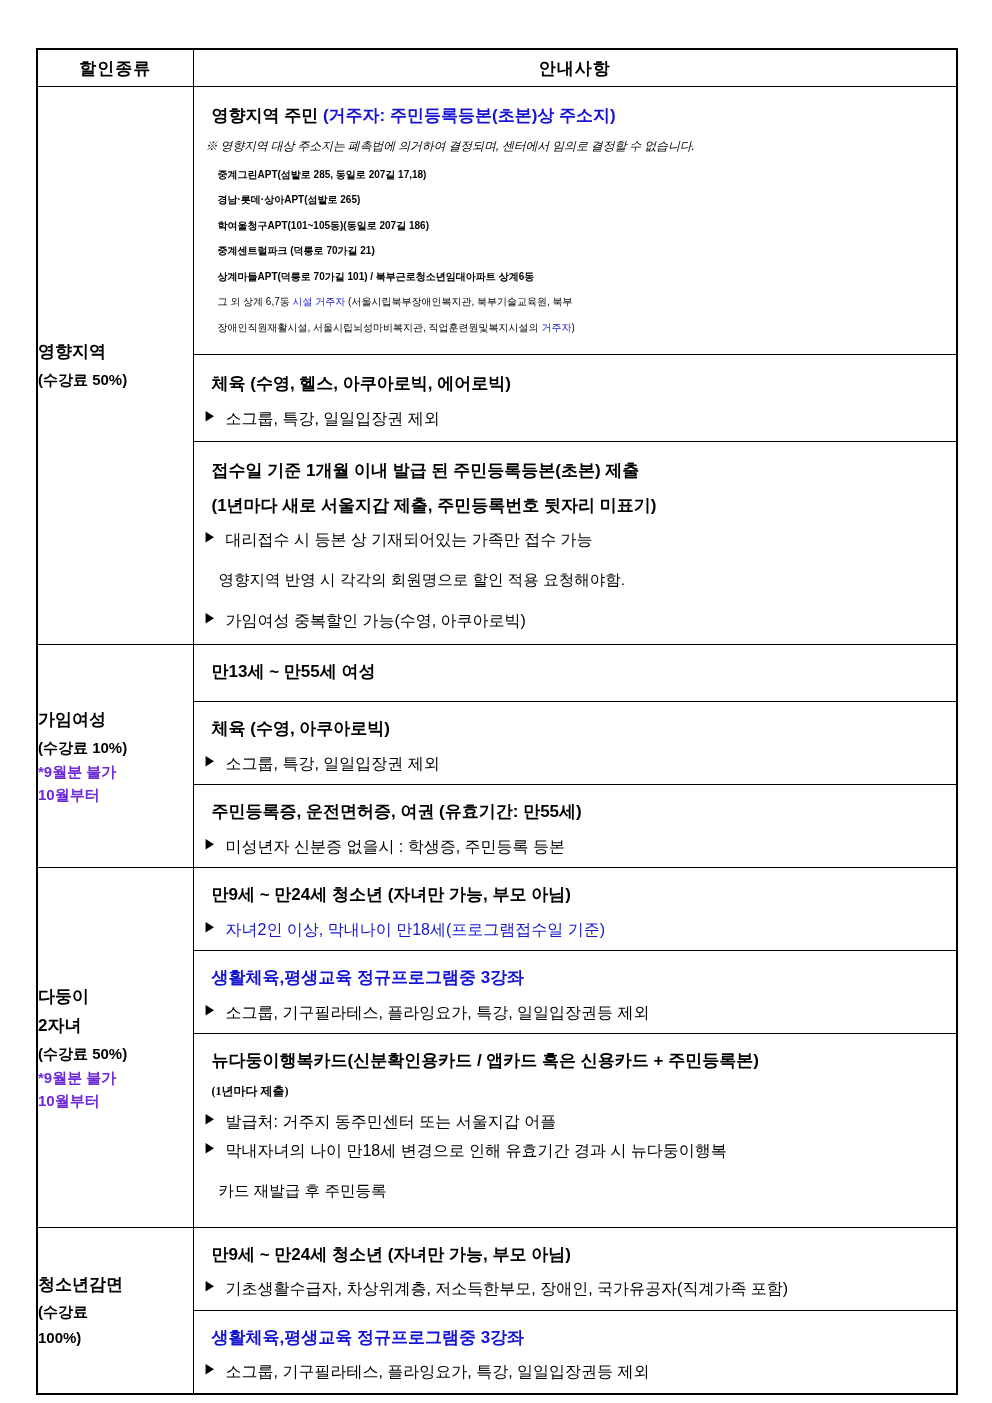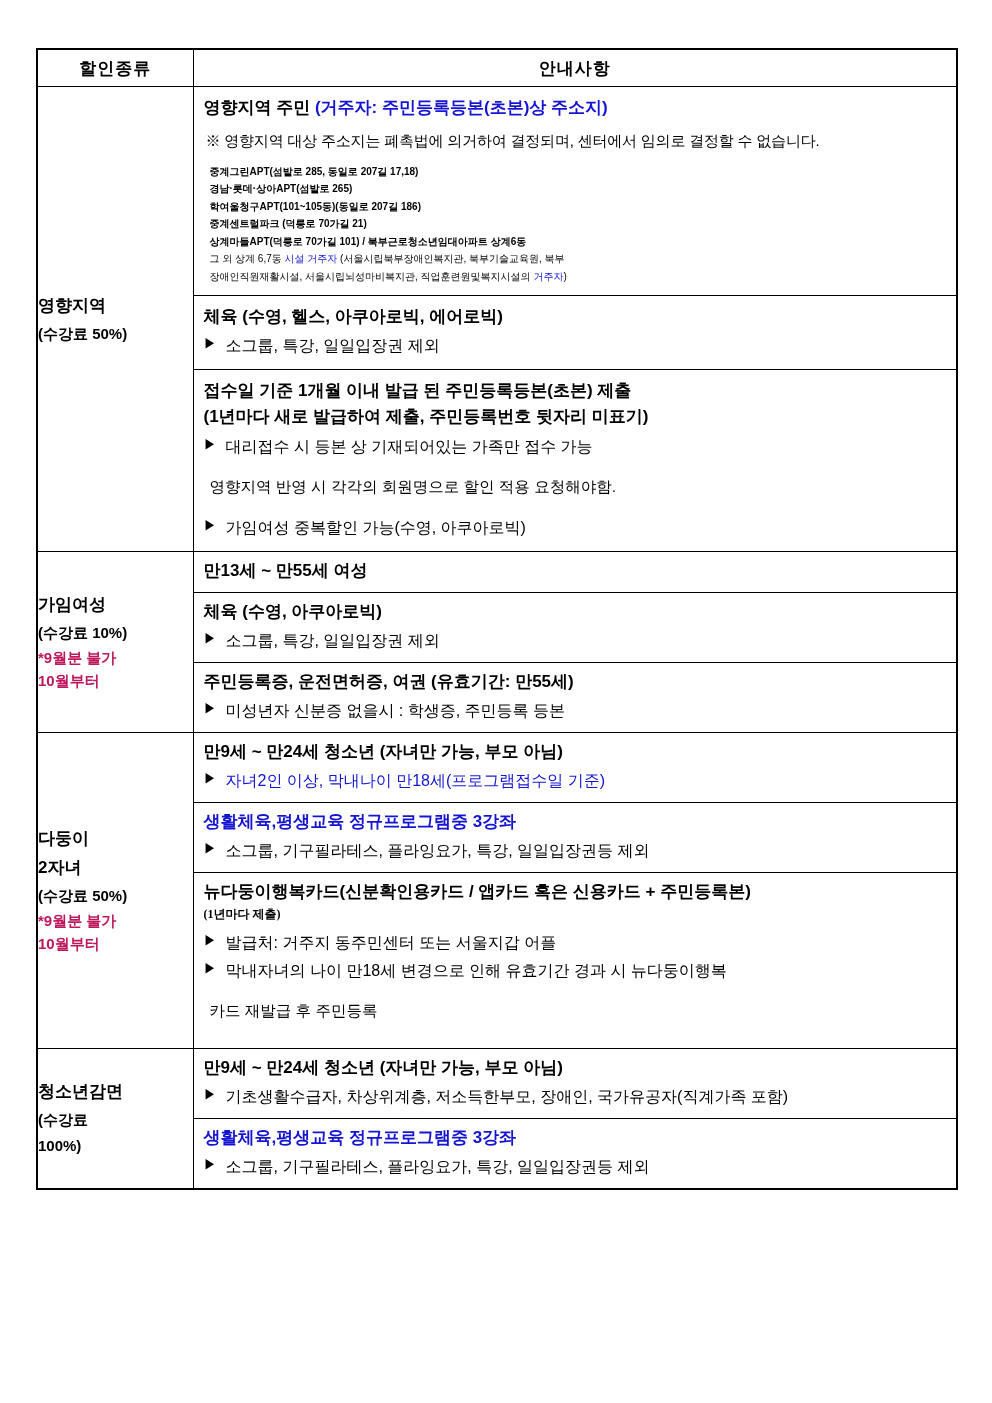--- a/index.html
+++ b/index.html
@@ -46,57 +46,58 @@
     font-weight: bold;
     line-height: 1.7;
     padding: 6px 2px;
   }
   .kind-cell .sub {
     font-size: 15px;
     font-weight: bold;
     display: block;
   }
   .kind-cell .warn {
-    color: #be185d;
+    color: #6d28d9;
     font-size: 15px;
     font-weight: bold;
     display: block;
     line-height: 1.55;
   }
   .desc-block {
     padding: 8px 10px 10px 10px;
     font-size: 16px;
     line-height: 1.55;
   }
   .desc-block.tight { padding-top: 6px; padding-bottom: 8px; }
-  .line { margin: 0; }
+  .line { margin: 8px; }
   .blue { color: #1414d2; }
   .note {
-    font-size: 15px;
+    font-size: 12px;
     margin: 8px 0 8px 2px;
     letter-spacing: -0.2px;
+    font-style: italic;
   }
   .bullet-row {
     display: flex;
     align-items: flex-start;
     margin-top: 3px;
   }
   .bullet-row .tri {
     flex: 0 0 auto;
     width: 22px;
     font-size: 13px;
     line-height: 1.7;
   }
   .bullet-row .btext {
     flex: 1 1 auto;
     font-size: 16px;
     line-height: 1.6;
   }
   .sub-line {
-    margin-left: 6px;
+    margin-left: 15px;
     font-size: 15.5px;
     line-height: 1.6;
   }
   .apt-list { margin: 10px 0 0 6px; }
   .apt-list .line {
     font-size: 10px;
     font-weight: bold;
     line-height: 1.75;
   }
   .apt-list .line.normal { font-weight: normal; }
@@ -159,21 +160,21 @@
               <span class="tri">▶</span>
               <span class="btext">소그룹, 특강, 일일입장권 제외</span>
             </div>
           </div>
         </td>
       </tr>
       <tr>
         <td>
           <div class="desc-block">
             <p class="line heading">접수일 기준 1개월 이내 발급 된 주민등록등본(초본) 제출</p>
-            <p class="line heading">(1년마다 새로 발급하여 제출, 주민등록번호 뒷자리 미표기)</p>
+            <p class="line heading">(1년마다 새로 서울지갑 제출, 주민등록번호 뒷자리 미표기)</p>
             <div class="bullet-row">
               <span class="tri">▶</span>
               <span class="btext">대리접수 시 등본 상 기재되어있는 가족만 접수 가능</span>
             </div>
             <p class="sub-line">영향지역 반영 시 각각의 회원명으로 할인 적용 요청해야함.</p>
             <div class="bullet-row">
               <span class="tri">▶</span>
               <span class="btext">가임여성 중복할인 가능(수영, 아쿠아로빅)</span>
             </div>
           </div>

